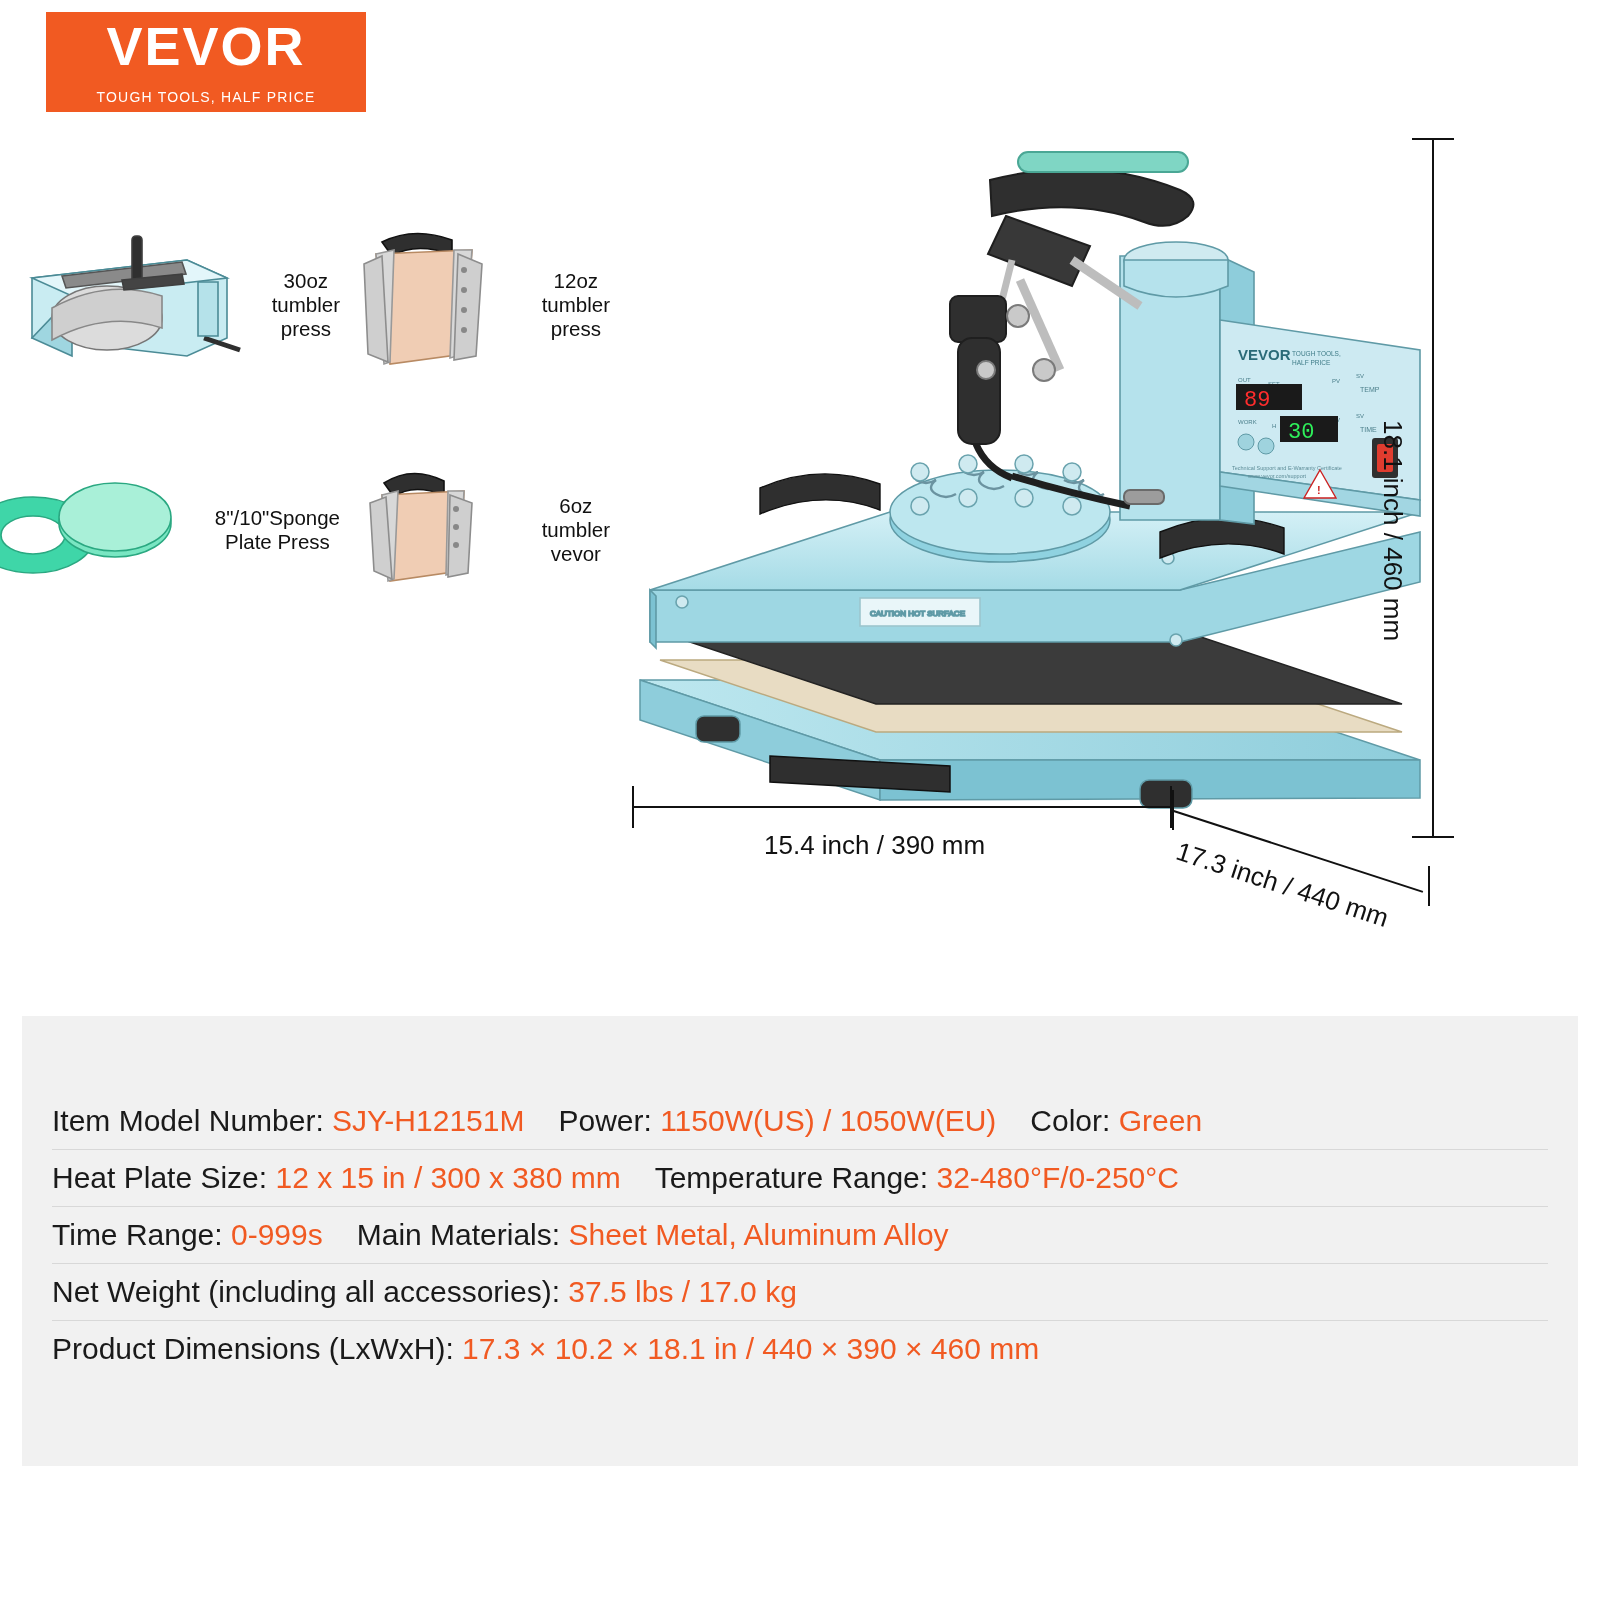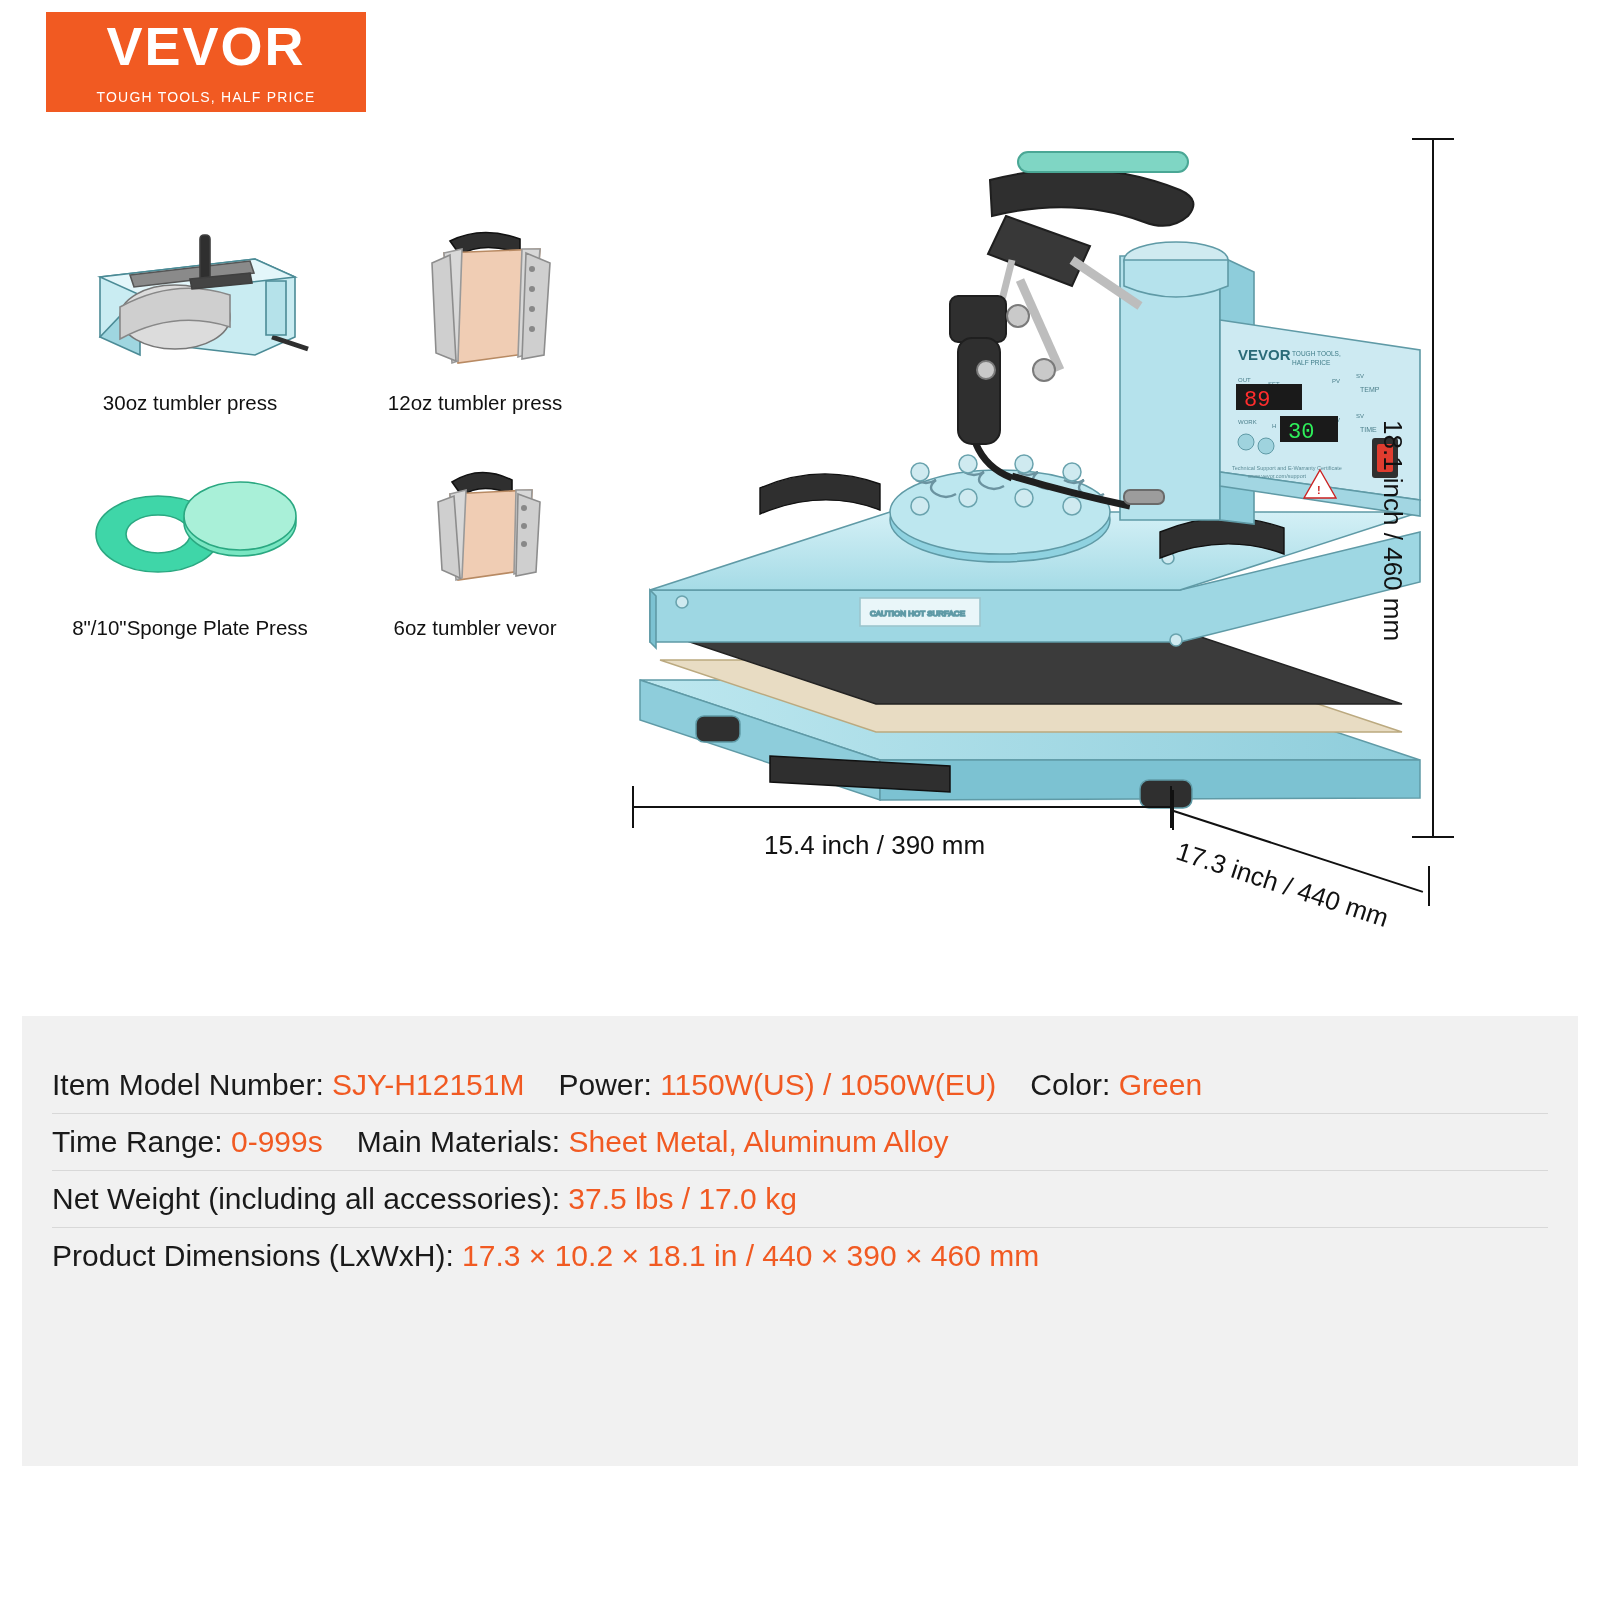--- a/index.html
+++ b/index.html
@@ -24,21 +24,21 @@
   .logo-tag{
     color:#ffffff;font-size:14px;letter-spacing:1.2px;margin-top:16px;
   }
   
   .acc-grid{
     position:absolute;left:40px;top:190px;width:580px;
     display:grid;grid-template-columns:300px 270px;
     grid-auto-rows:225px;
   }
   .acc{
-    display:flex;flex-direction:column;align-items:center;justify-content:flex-end;
+    display:flex;align-items:center;justify-content:flex-end;
   }
   .acc-art{width:100%;height:170px;position:relative;}
   .acc-label{
     font-size:20.5px;color:#111;text-align:center;margin-top:4px;
     font-family:"Liberation Sans", sans-serif;
   }
   
   .product{
     position:absolute;left:620px;top:120px;width:830px;height:790px;
   }
@@ -46,21 +46,21 @@
   .dim-text{
     position:absolute;font-size:26px;color:#111;
     font-family:"Liberation Sans", sans-serif;white-space:nowrap;
   }
   .dim-line{position:absolute;background:#111;}
   
   .spec{
     position:absolute;left:22px;top:1016px;width:1556px;height:450px;
     background:#f1f1f1;
   }
-  .spec-inner{padding:41px 30px 0 30px;}
+  .spec-inner{padding:41px 30px 0 30px;margin-top:36px;}
   .spec-row{
     font-size:30px;line-height:1.0;color:#1a1a1a;
     padding:13px 0 13px 0;
     border-bottom:1px solid #d8d8d8;
     white-space:nowrap;
   }
   .spec-row:last-child{border-bottom:none;}
   .spec-row .lbl{color:#1a1a1a;}
   .spec-row .val{color:#f15a22;}
   .gap{display:inline-block;width:34px;}
@@ -292,17 +292,18 @@
   
   <div class="dim-line" style="left:554px;top:690px;width:262px;height:2px;transform:rotate(18deg);transform-origin:left top;"></div>
   <div class="dim-line" style="left:552px;top:670px;width:2px;height:40px;"></div>
   <div class="dim-line" style="left:808px;top:746px;width:2px;height:40px;"></div>
   <div class="dim-text" style="left:562px;top:716px;transform:rotate(18deg);transform-origin:left top;">17.3 inch / 440 mm</div>
 </div>
 
 <div class="spec">
   <div class="spec-inner" id="spec-rows">
       <div class="spec-row"><span class="lbl">Item Model Number: </span><span class="val">SJY-H12151M</span><span class="gap"></span><span class="lbl">Power: </span><span class="val">1150W(US) / 1050W(EU)</span><span class="gap"></span><span class="lbl">Color: </span><span class="val">Green</span></div>
+      <div class="spec-row"><span class="lbl">Heat Plate Size: </span><span class="val">12 x 15 in / 300 x 380 mm</span><span class="gap"></span><span class="lbl">Temperature Range: </span><span class="val">32-480°F/0-250°C</span></div>
       <div class="spec-row"><span class="lbl">Time Range: </span><span class="val">0-999s</span><span class="gap"></span><span class="lbl">Main Materials: </span><span class="val">Sheet Metal, Aluminum Alloy</span></div>
       <div class="spec-row"><span class="lbl">Net Weight (including all accessories): </span><span class="val">37.5 lbs / 17.0 kg</span></div>
       <div class="spec-row"><span class="lbl">Product Dimensions (LxWxH): </span><span class="val">17.3 × 10.2 × 18.1 in / 440 × 390 × 460 mm</span></div>
     </div>
 </div>
 
 </body></html>

